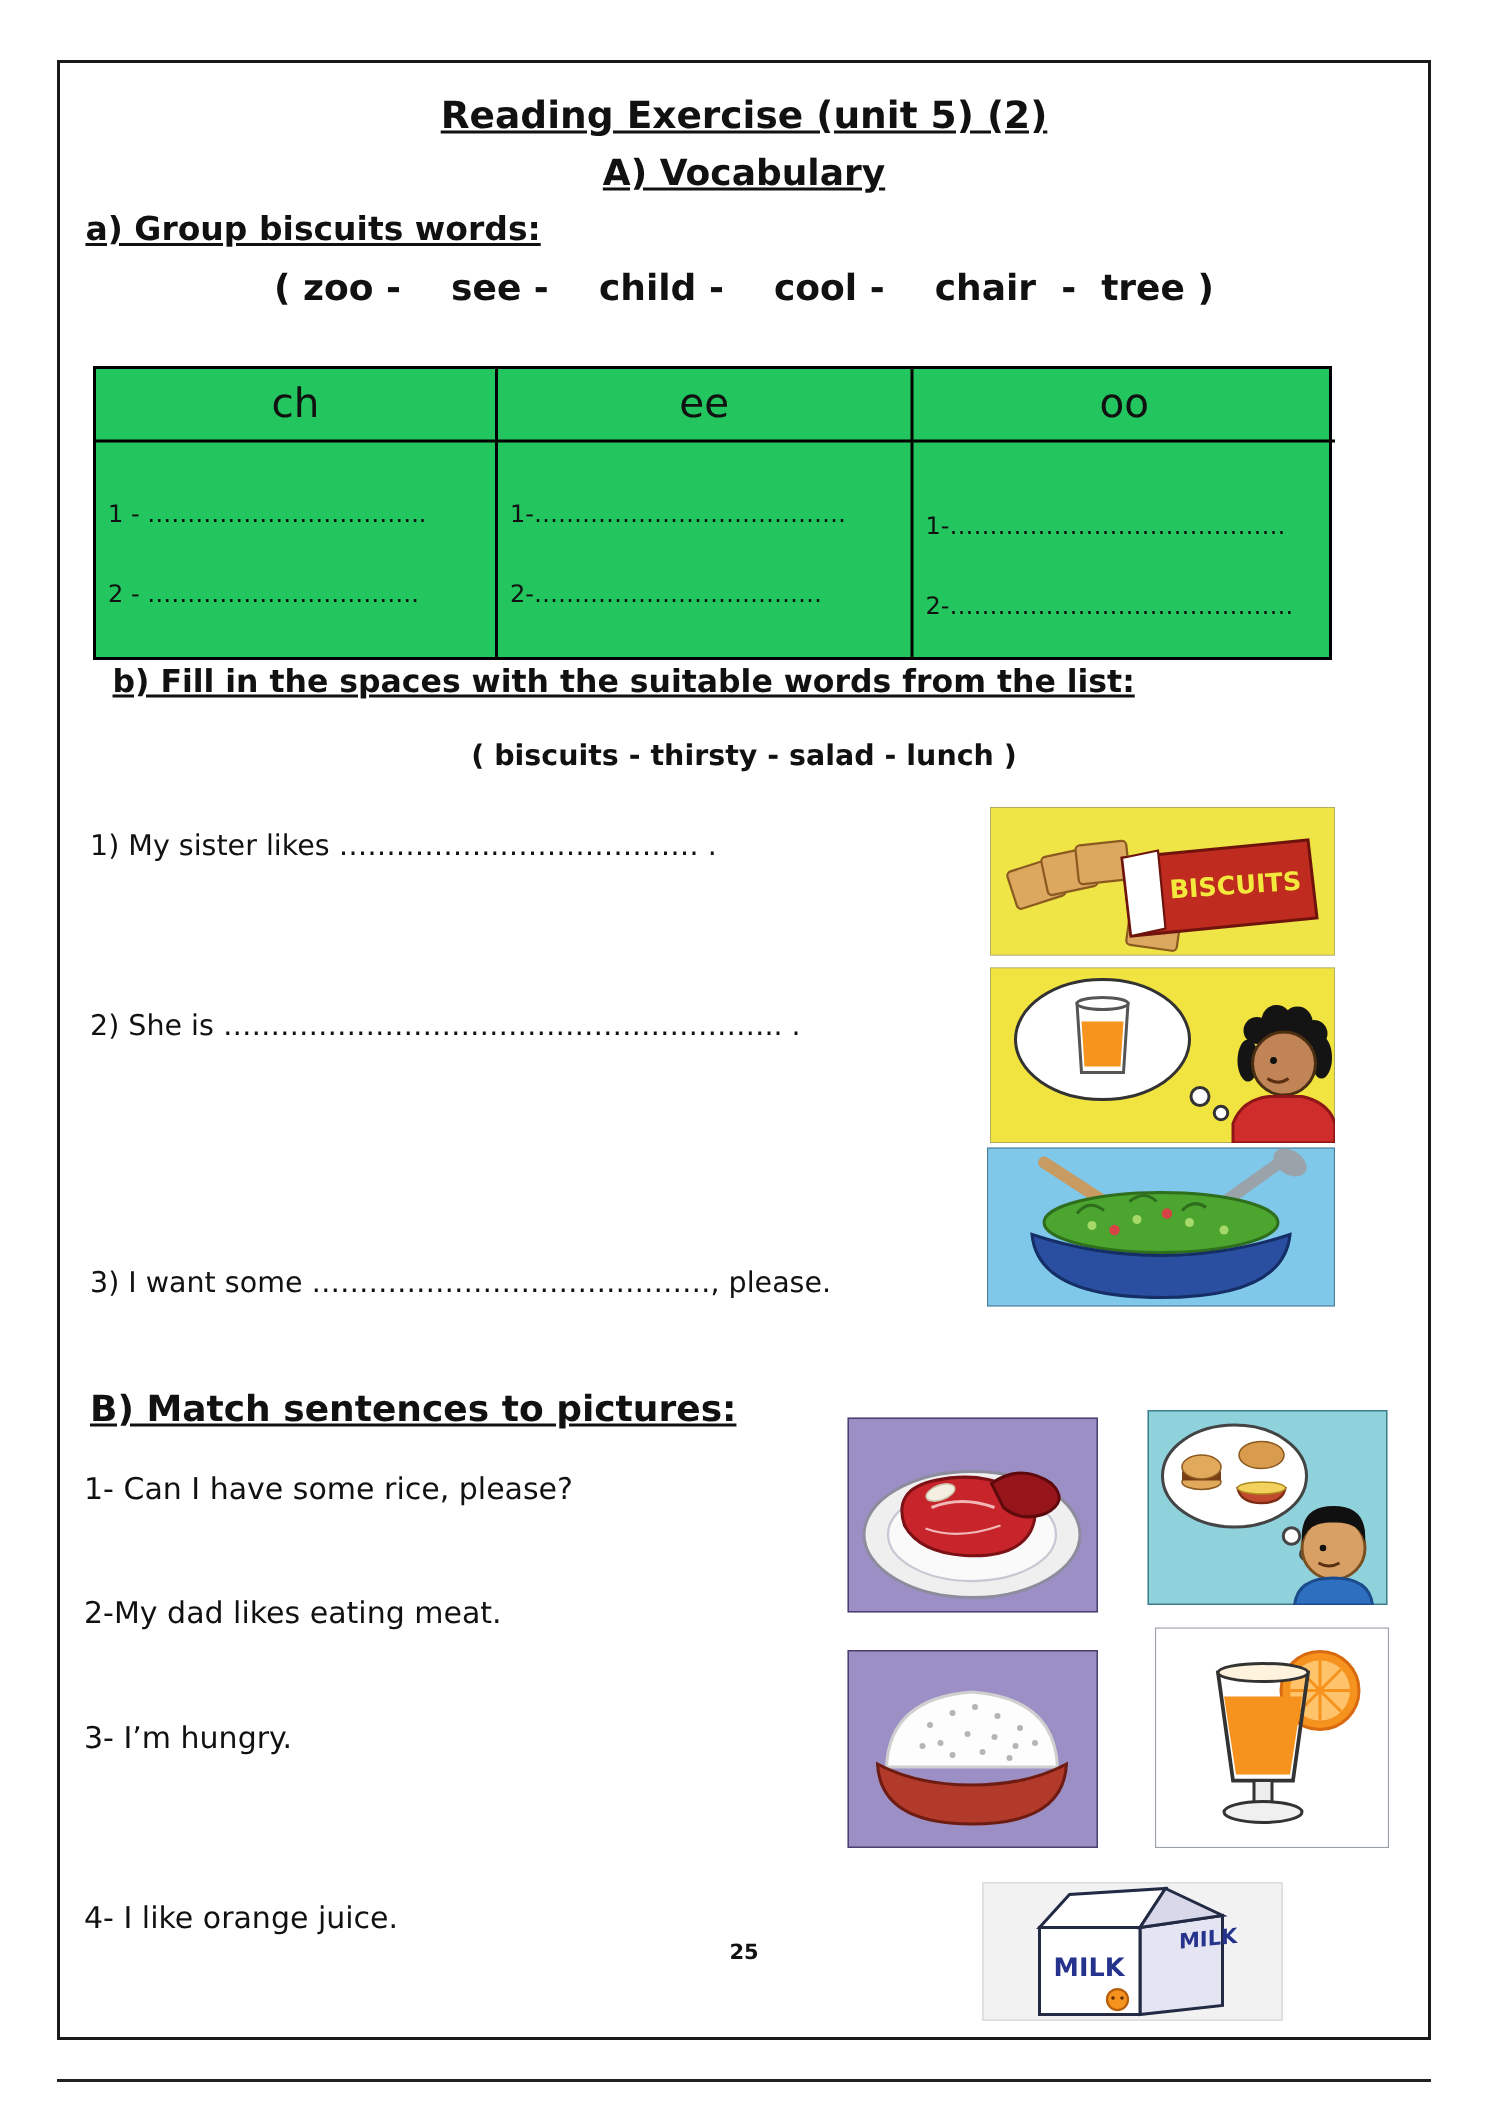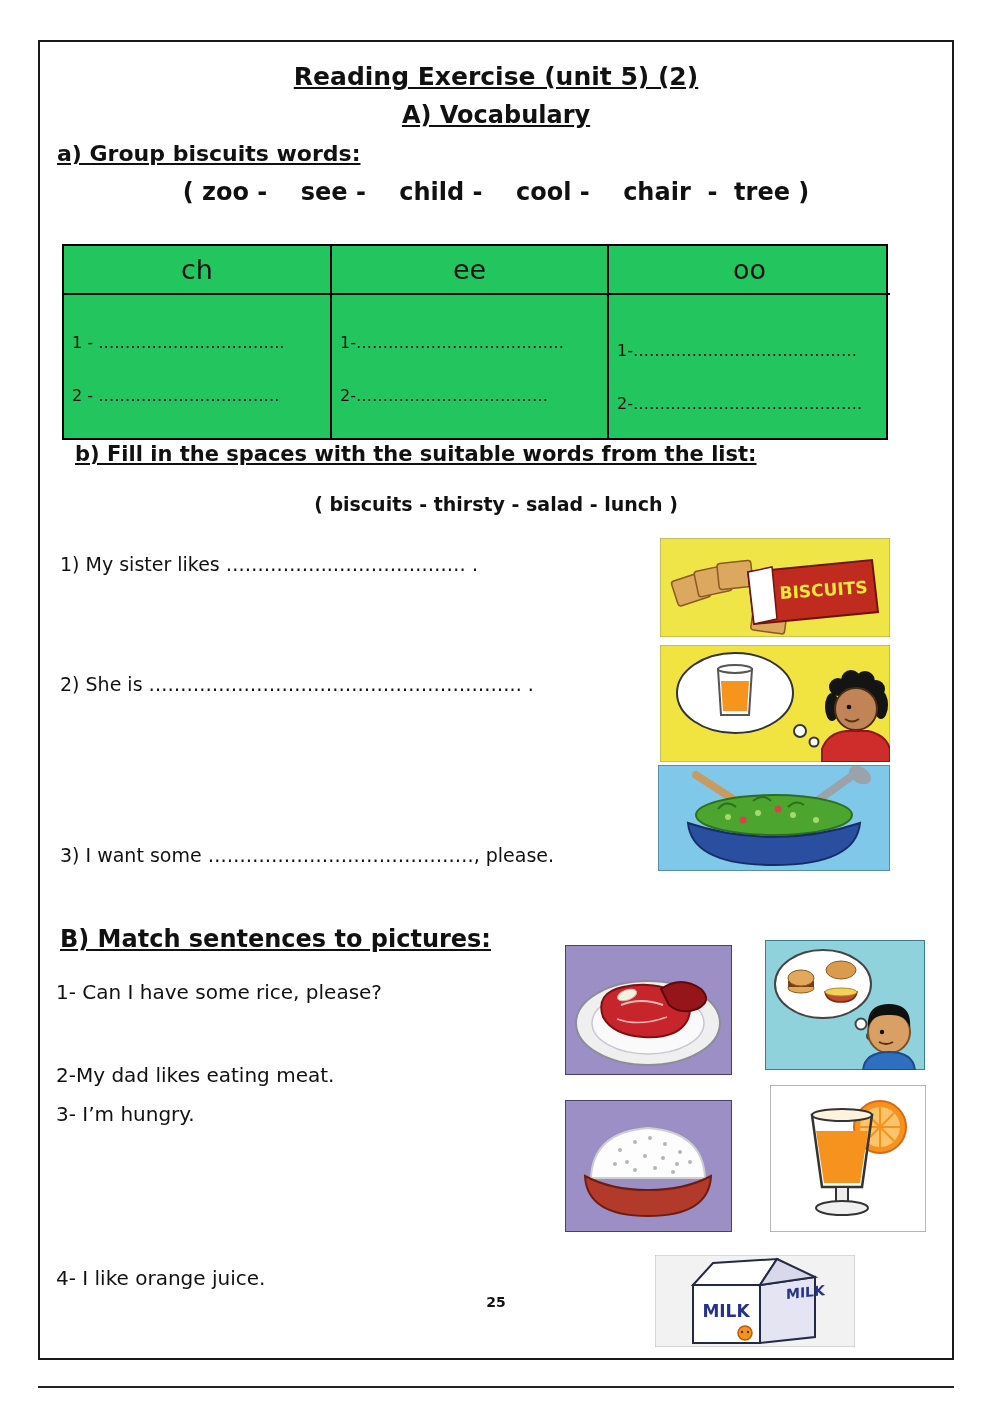--- a/index.html
+++ b/index.html
@@ -31,21 +31,21 @@
   .rhyme-table .td:nth-child(6) { border-right:none; padding-top:46px; }
   .rhyme-table .td .line2 { margin-top:34px; }
 
   .heading-b { left:60px; top:442px; font-size:21px;margin-left:15px; }
   .wordbank-b{ top:493px; font-size:19px; }
   .fill-item { left:60px; font-size:19px; }
   .item1 { top:553px; } .item2 { top:673px; } .item3 { top:808px;margin-top:36px; }
 
   .heading-m { left:60px; top:925px; font-size:24px; }
   .sentence { left:56px; font-size:20px; }
-  .s1 { top:980px; } .s2 { top:1063px; } .s3 { top:1102px; } .s4 { top:1230px;margin-top:36px; }
+  .s1 { top:980px; } .s2 { top:1063px; } .s3 { top:1146px; } .s4 { top:1230px;margin-top:36px; }
 
   .pagenum { top:1294px; font-size:14px; }
 
   figure.pic { position:absolute; }
   figure.pic svg { display:block; width:100%; height:100%; }
   .fig-biscuits { left:660px; top:538px; width:230px; height:99px; }
   .fig-thirsty  { left:660px; top:645px; width:230px; height:117px; }
   .fig-salad    { left:658px; top:765px; width:232px; height:106px; }
   .fig-meat     { left:565px; top:945px; width:167px; height:130px; }
   .fig-boy      { left:765px; top:940px; width:160px; height:130px; }

